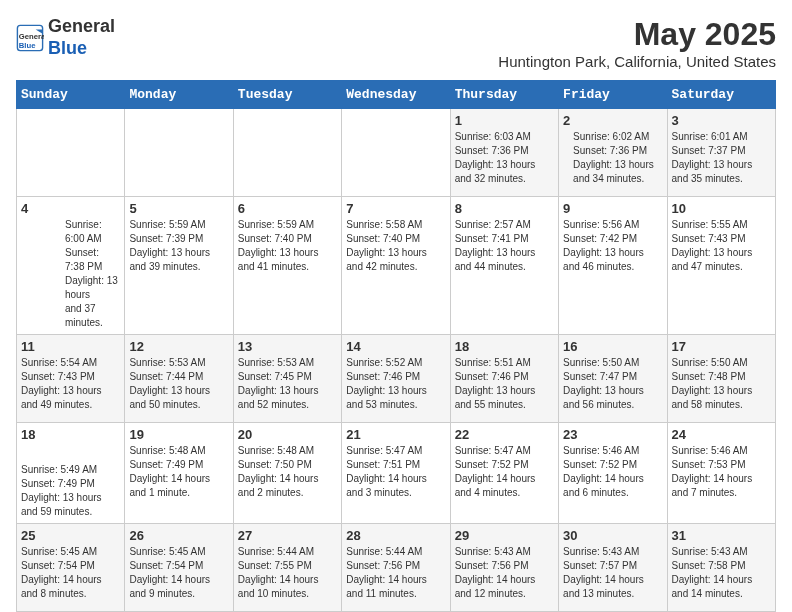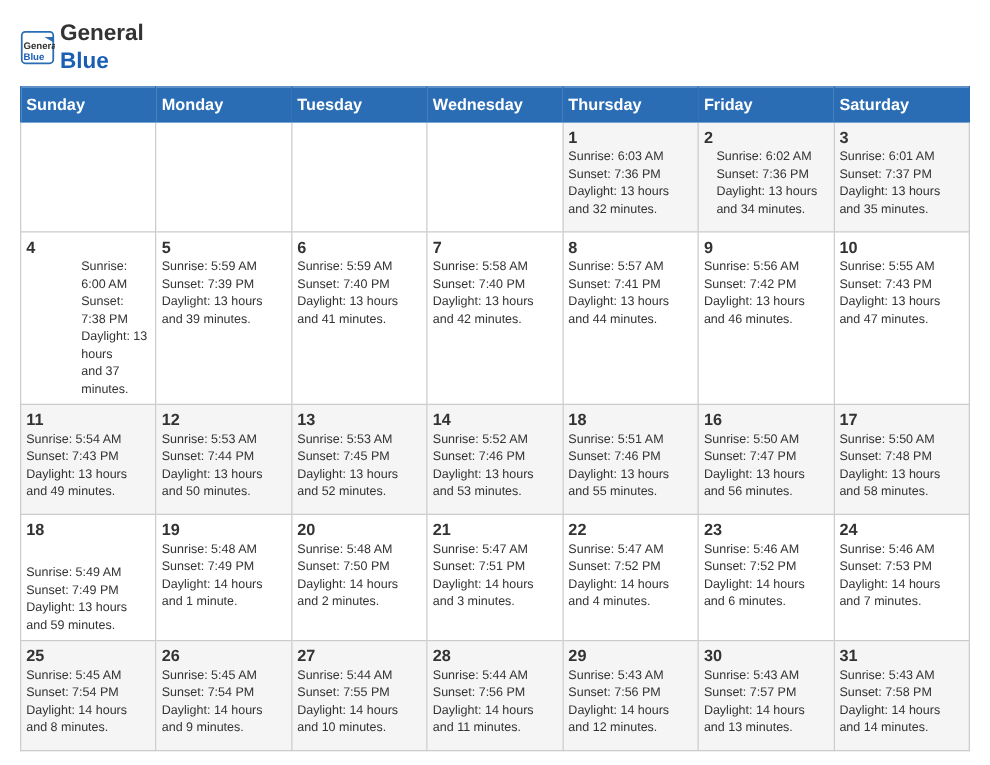--- a/index.html
+++ b/index.html
@@ -49,20 +49,21 @@
       border-collapse: collapse;
       font-size: 11px;
     }
     .calendar-table thead tr th {
       background-color: #2a6db5;
       color: #fff;
       padding: 6px 4px;
       text-align: left;
       font-size: 13px;
       border: 1px solid #2a6db5;
+      font-family: Liberation Mono, monospace;
     }
     .calendar-table tbody tr td {
       border: 1px solid #ccc;
       vertical-align: top;
       padding: 4px;
       min-height: 80px;
       height: 88px;
       background: #fff;
       width: 14.28%;
     }
@@ -99,20 +100,24 @@
       <text x="4" y="34" font-size="11" font-weight="bold" fill="#1a5fb4">Blue</text>
       <polygon points="28,8 38,14 38,8" fill="#2a6db5"></polygon>
     </svg>
     <div>
       <div class="logo-text">
         <span class="logo-general">General</span><br>
         <span class="logo-blue">Blue</span>
       </div>
     </div>
   </div>
+  <div class="title-area">
+    <div class="month-title">May 2025</div>
+    <div class="location-title">Huntington Park, California, United States</div>
+  </div>
 </div>
 
 <table class="calendar-table">
   <thead>
     <tr>
     <th>Sunday</th>
         <th>Monday</th>
         <th>Tuesday</th>
         <th>Wednesday</th>
         <th>Thursday</th>
@@ -172,21 +177,21 @@
         </td>
         <td>
           <span class="day-number">7</span>
           <div class="day-info" style="white-space: pre-line;">Sunrise: 5:58 AM
 Sunset: 7:40 PM
 Daylight: 13 hours
 and 42 minutes.</div>
         </td>
         <td>
           <span class="day-number">8</span>
-          <div class="day-info" style="white-space: pre-line;">Sunrise: 5:57 AM
+          <div class="day-info" style="white-space: pre-line;">Sunrise: 2:57 AM
 Sunset: 7:41 PM
 Daylight: 13 hours
 and 44 minutes.</div>
         </td>
         <td>
           <span class="day-number">9</span>
           <div class="day-info" style="white-space: pre-line;">Sunrise: 5:56 AM
 Sunset: 7:42 PM
 Daylight: 13 hours
 and 46 minutes.</div>

